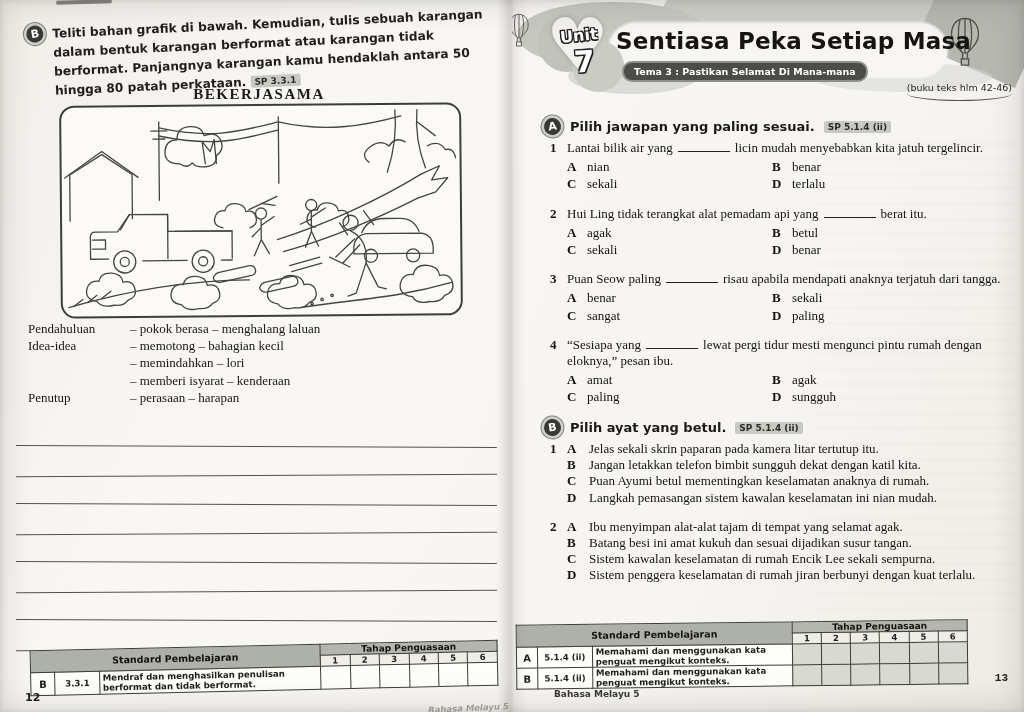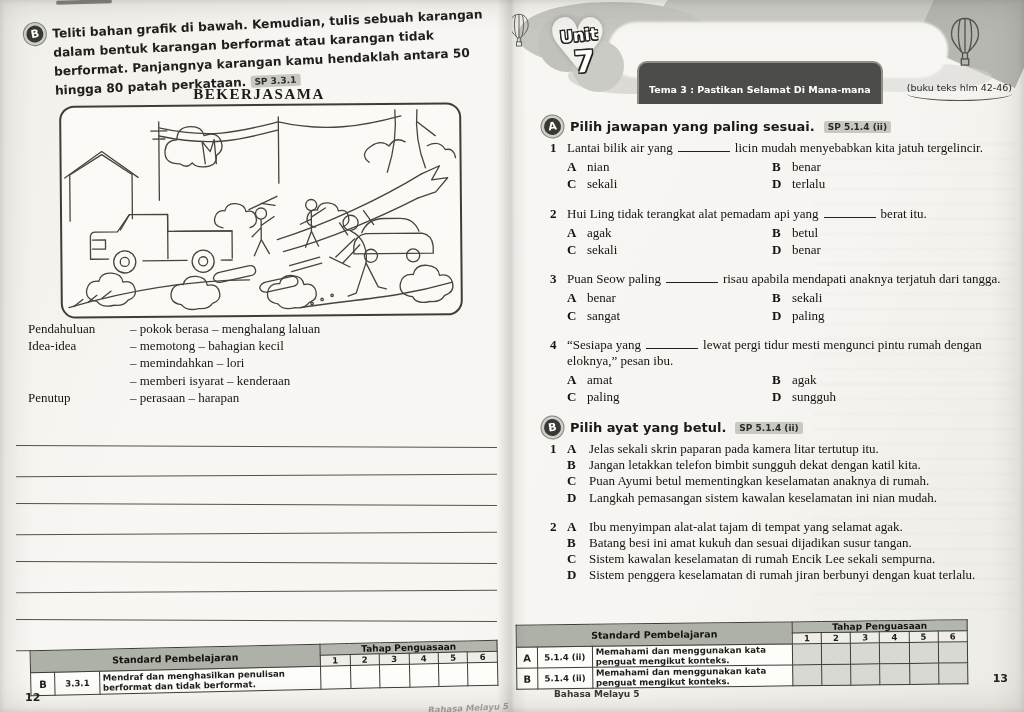--- a/index.html
+++ b/index.html
@@ -39,21 +39,21 @@
   .o-row{display:flex;}
   .o-row .lab{flex:0 0 102px;}
   .lines{position:absolute;left:16px;top:418px;width:481px;}
   .wline{height:28px;border-bottom:1.15px solid #55524b;}
   .wline:nth-child(odd){transform:rotate(.25deg);}
   .wline:nth-child(even){transform:rotate(-.3deg);}
   .footL-partial{position:absolute;left:428px;top:703px;font:bold italic 8.5px "DejaVu Sans",sans-serif;
     color:#6b675f;opacity:.55;transform:rotate(-3deg);white-space:nowrap;}
   .pageno{position:absolute;font:bold 11px "DejaVu Sans",sans-serif;color:#22211e;}
   #pnL{left:25px;top:691px;}
-  #pnR{right:16px;top:672px;}
+  #pnR{right:16px;top:672px;font-family:Liberation Mono, monospace;}
 
   
   table.mastery{border-collapse:collapse;background:#fdfdfa;font-family:"DejaVu Sans",sans-serif;}
   table.mastery td,table.mastery th{border:1px solid #3d3c37;padding:0 3px;}
   table.mastery th.std{background:#aeb1a8;font:bold 9.5px "DejaVu Sans",sans-serif;text-align:center;color:#14130f;}
   table.mastery th.tah{background:#b3b6ad;font:bold 9px "DejaVu Sans",sans-serif;text-align:center;color:#14130f;}
   table.mastery th.num{background:#eeede8;font:bold 8.5px "DejaVu Sans",sans-serif;text-align:center;width:25px;}
   table.mastery td.ltr{font:bold 10px "DejaVu Sans",sans-serif;text-align:center;}
   table.mastery td.code{font:600 8.6px "DejaVu Sans",sans-serif;text-align:center;white-space:nowrap;margin-top:41px;}
   table.mastery td.desc{font:600 8.6px "DejaVu Sans",sans-serif;}
@@ -78,22 +78,22 @@
   .unit-badge .c1{left:0;top:4px;width:58px;height:58px;}
   .unit-badge .c2{left:34px;top:30px;width:52px;height:52px;background:#cbcbc6;}
   .unit-badge .heart{position:absolute;left:8px;top:-8px;font-size:70px;line-height:84px;
     color:#f2f1ed;text-shadow:0 0 4px rgba(120,118,112,.55);}
   .bubble{position:absolute;color:#fff;font-family:"DejaVu Sans",sans-serif;font-weight:bold;
     text-shadow:-1.3px -1.3px 0 #232220,1.3px -1.3px 0 #232220,-1.3px 1.3px 0 #232220,1.3px 1.3px 0 #232220,0 1.6px 0 #232220;}
   .unit-word{left:22px;top:16px;font-size:16px;transform:rotate(-6deg);}
   .unit-num{left:36px;top:34px;font-size:30px;transform:rotate(-4deg);}
   .unit-title{position:absolute;left:104px;top:28px;font:bold 23px "DejaVu Sans",sans-serif;
     color:#161511;letter-spacing:.2px;white-space:nowrap;}
-  .theme-pill{position:absolute;left:125px;top:61px;background:#4c4c48;color:#fff;
-    font:bold 9.5px "DejaVu Sans",sans-serif;padding:21px 10px;border-radius:10px;
+  .theme-pill{position:absolute;left:110px;top:61px;background:#4c4c48;color:#fff;
+    font:bold 9.5px "DejaVu Sans",sans-serif;padding:3px 10px;border-radius:10px;
     border:2px solid #8f8f8a;white-space:nowrap;}
   .book-ref{position:absolute;right:12px;top:82px;font:9.5px "DejaVu Sans",sans-serif;color:#2a2926;}
   .book-ref .arc{height:7px;border-bottom:1.2px solid #55534d;border-radius:0 0 60% 60%/0 0 9px 9px;
     margin-top:0px;}
   .balloon{position:absolute;}
 
   
   .sec-head{position:absolute;display:flex;align-items:center;gap:9px;}
   .sec-head .t{font:bold 13px "DejaVu Sans",sans-serif;color:#1b1a16;}
   #secA{left:32px;top:118px;}
@@ -293,20 +293,21 @@
       </svg>
 
       <div class="unit-badge">
         <div class="c1"></div>
         <div class="c2"></div>
         <div class="heart">♥</div>
         <div class="bubble unit-word">Unit</div>
         <div class="bubble unit-num">7</div>
       </div>
 
+      <div class="unit-title">Sentiasa Peka Setiap Masa</div>
       <div class="theme-pill">Tema 3 : Pastikan Selamat Di Mana-mana</div>
     </div>
 
     <div class="book-ref">
       <span>(buku teks hlm 42-46)</span>
       <div class="arc"></div>
     </div>
 
     <div class="noise"></div>
 

